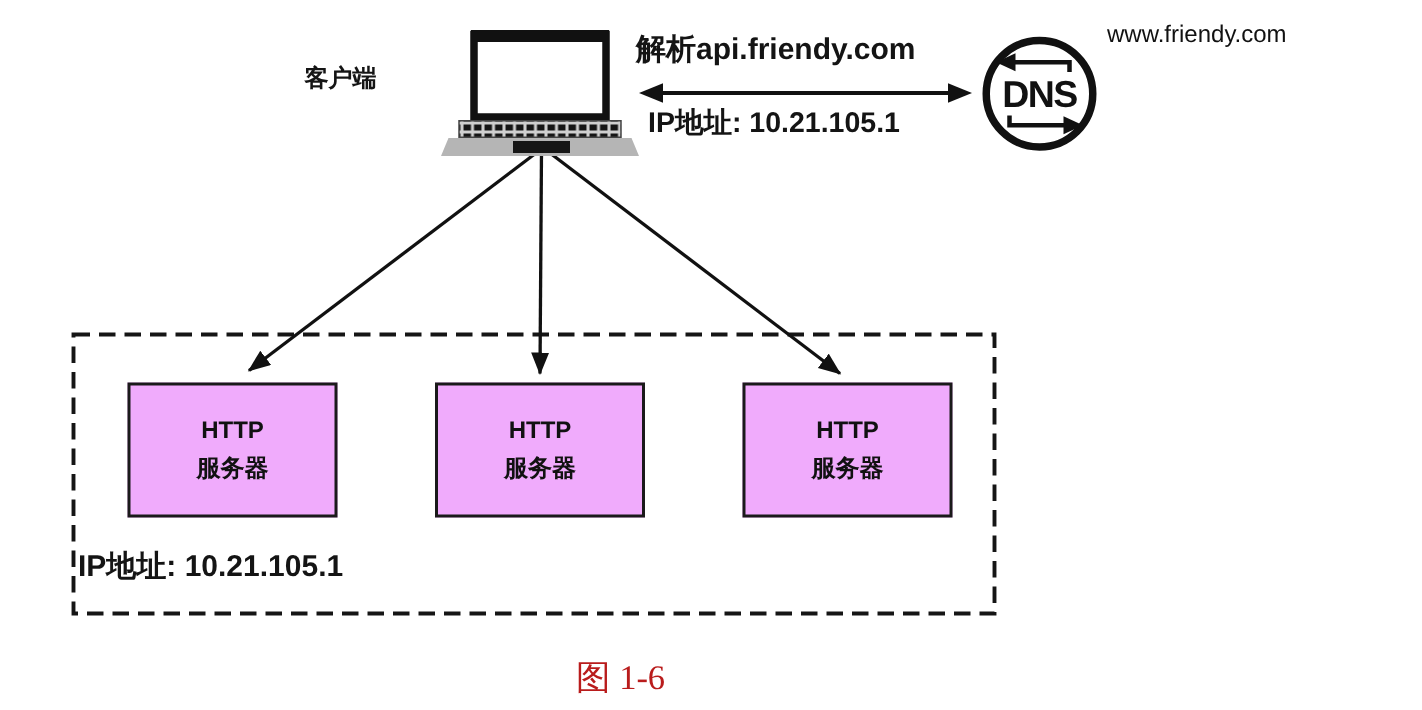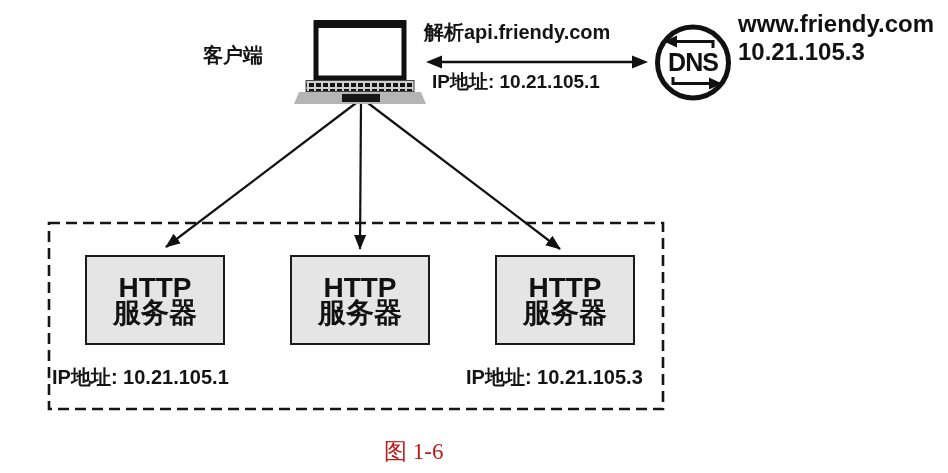--- a/index.html
+++ b/index.html
@@ -3,31 +3,31 @@
 <meta charset="utf-8">
 <style>
   html,body{margin:0;padding:0;background:#fff;}
   .diagram{
     position:relative;width:948px;height:473px;background:#fff;overflow:hidden;
     font-family:"Liberation Sans","DejaVu Sans",sans-serif;color:#111;
   }
   .abs{position:absolute;}
   .txt{color:#141414;font-weight:600;white-space:nowrap;}
   .center{text-align:left;}
-  .client-label{left:203px;top:42px;font-size:20px;}
+  .client-label{left:203px;top:42px;font-size:16px;}
   .resolve-label{left:424px;top:19px;width:222px;font-size:20px;}
   .ip-result-label{left:432px;top:69px;width:200px;font-size:19px;}
-  .dns-records{left:738px;top:10px;width:200px;font-size:24px;line-height:28px;font-weight:700;}
+  .dns-records{left:738px;top:10px;width:200px;font-size:16px;line-height:28px;font-weight:400;}
   .overlay{left:0;top:0;}
   .laptop{left:294px;top:10px;}
   .dnsicon{left:649px;top:22px;}
   .server-box{
-    top:255px;width:140px;height:90px;border:2.5px solid #1a1a1a;background:#e5e5e5;
+    top:255px;width:140px;height:90px;border:2.5px solid #1a1a1a;background:#f0abfc;
     display:flex;flex-direction:column;align-items:center;justify-content:center;
-    font-size:28px;line-height:25px;font-weight:600;box-sizing:border-box;
+    font-size:16px;line-height:25px;font-weight:600;box-sizing:border-box;
   }
   .server-box.b1{left:85px;}
   .server-box.b2{left:290px;}
   .server-box.b3{left:495px;}
   .server-ip{top:364px;width:200px;font-size:20px;}
   .ip1{left:52px;}
   .ip2{left:262px;}
   .ip3{left:466px;}
   .caption{left:384px;top:436px;width:190px;font-size:23px;
     font-family:"Liberation Serif","DejaVu Serif",serif;color:#b91c1c;font-weight:500;}
@@ -81,34 +81,32 @@
     <circle cx="44" cy="40.5" r="35.5" fill="#fff" stroke="#111" stroke-width="5"></circle>
     <path d="M26,19.5 H64 V26" fill="none" stroke="#111" stroke-width="3"></path>
     <polygon points="28,13.5 15,19.5 28,25.5" fill="#111"></polygon>
     <path d="M62,61.5 H24 V55" fill="none" stroke="#111" stroke-width="3"></path>
     <polygon points="60,55.5 73,61.5 60,67.5" fill="#111"></polygon>
     <text x="44" y="49" text-anchor="middle" font-size="25" font-weight="bold" font-family="Liberation Sans, DejaVu Sans, sans-serif" fill="#111" letter-spacing="-1">DNS</text>
   </svg>
 
   <div class="abs center dns-records">
     <div>www.friendy.com</div>
-    <div>10.21.105.3</div>
   </div>
 
   <div class="abs server-box b1">
     <div>HTTP</div>
     <div>服务器</div>
   </div>
   <div class="abs server-box b2">
     <div>HTTP</div>
     <div>服务器</div>
   </div>
   <div class="abs server-box b3">
     <div>HTTP</div>
     <div>服务器</div>
   </div>
 
   <div class="abs txt center server-ip ip1">IP地址: 10.21.105.1</div>
-  <div class="abs txt center server-ip ip3">IP地址: 10.21.105.3</div>
 
   <div class="abs center caption">图 1-6</div>
 
 </div>
 
 </body></html>

